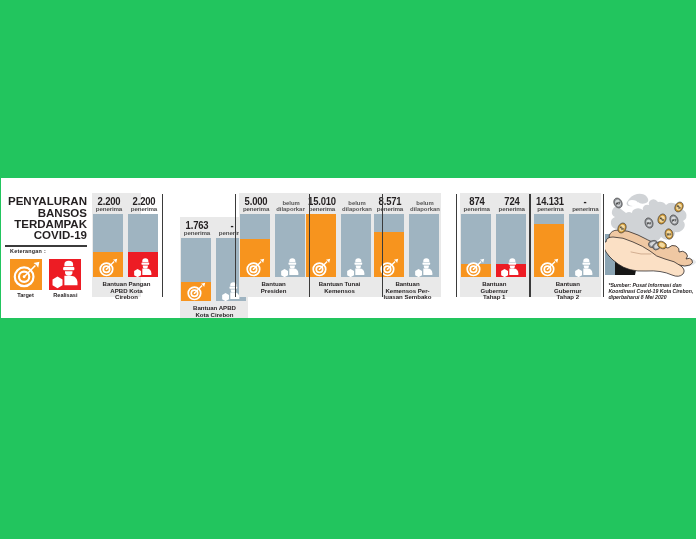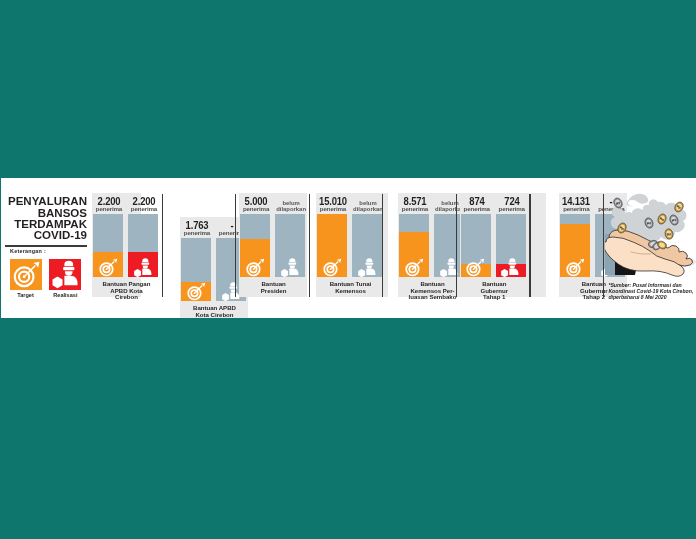--- a/index.html
+++ b/index.html
@@ -1,17 +1,17 @@
 <!DOCTYPE html>
 <html><head>
 <meta charset="utf-8">
 <style>
   html,body{margin:0;padding:0;}
   body{width:696px;height:539px;background:#231f20;font-family:"Liberation Sans",sans-serif;overflow:hidden;}
-  #stage{position:relative;width:696px;height:539px;background:#0f766e;text-decoration:underline;}
+  #stage{position:relative;width:696px;height:539px;background:#22c55e;text-decoration:underline;}
   #card{position:absolute;left:1px;top:178px;width:695px;height:140px;background:#ffffff;overflow:hidden;}
 
   
   #titleblock{position:absolute;left:1px;top:18.3px;width:85px;}
   .tline{font-family:"Liberation Sans",sans-serif;font-weight:bold;font-size:10.2px;line-height:11.2px;
          letter-spacing:0px;color:#231f20;text-align:right;
          transform:scaleX(1.132);transform-origin:100% 50%;}
   #rule{position:absolute;left:4px;top:67.2px;width:82px;height:1.4px;background:#3b3b3b;}
   #keterangan{position:absolute;left:9px;top:70.2px;width:60px;text-align:left;
               font-weight:bold;font-size:5.4px;letter-spacing:0.25px;color:#231f20;}
@@ -196,21 +196,21 @@
                   <path d="M50 39 h24 v3 a12 12 0 0 1 -24 0 z"></path>
                   <path d="M56 54 h12 c13 0 22 9 22 22 v8 h-42 v-30 z"></path>
                   <path d="M26 56 l16 9.5 v19 l-16 9.5 l-16 -9.5 v-19 z"></path>
                 </g>
               </svg>
             </div>
           </div>
           <div class="glabel"><span>Bantuan</span><br><span>Presiden</span></div>
         </div>
         <div class="divider" style="left: 234.1px;"></div>
-        <div class="group" style="left: 315px; width: 72px;">
+        <div class="group" style="left: 304px; width: 72px;">
           <div class="num left">15.010</div>
           <div class="unit left">penerima</div>
           <div class="u2 right"><span>belum</span><br><span>dilaporkan</span></div>
           <div class="bar left">
             <div class="fill orange" style="height:100%"></div>
             <div class="baricon">
               <svg viewBox="0 0 100 100">
                 <g fill="none" stroke="#fff" stroke-width="8">
                   <circle cx="44" cy="57" r="29"></circle>
                   <circle cx="44" cy="57" r="15"></circle>
@@ -231,21 +231,21 @@
                   <path d="M50 39 h24 v3 a12 12 0 0 1 -24 0 z"></path>
                   <path d="M56 54 h12 c13 0 22 9 22 22 v8 h-42 v-30 z"></path>
                   <path d="M26 56 l16 9.5 v19 l-16 9.5 l-16 -9.5 v-19 z"></path>
                 </g>
               </svg>
             </div>
           </div>
           <div class="glabel"><span>Bantuan Tunai</span><br><span>Kemensos</span></div>
         </div>
         <div class="divider" style="left: 307.65px;"></div>
-        <div class="group" style="left: 397px; width: 68px;">
+        <div class="group" style="left: 372px; width: 68px;">
           <div class="num left">8.571</div>
           <div class="unit left">penerima</div>
           <div class="u2 right"><span>belum</span><br><span>dilaporkan</span></div>
           <div class="bar left">
             <div class="fill orange" style="height:71%"></div>
             <div class="baricon">
               <svg viewBox="0 0 100 100">
                 <g fill="none" stroke="#fff" stroke-width="8">
                   <circle cx="44" cy="57" r="29"></circle>
                   <circle cx="44" cy="57" r="15"></circle>
@@ -302,21 +302,21 @@
                   <path d="M50 39 h24 v3 a12 12 0 0 1 -24 0 z"></path>
                   <path d="M56 54 h12 c13 0 22 9 22 22 v8 h-42 v-30 z"></path>
                   <path d="M26 56 l16 9.5 v19 l-16 9.5 l-16 -9.5 v-19 z"></path>
                 </g>
               </svg>
             </div>
           </div>
           <div class="glabel"><span>Bantuan</span><br><span>Gubernur</span><br><span>Tahap 1</span></div>
         </div>
         <div class="divider" style="left: 454.75px;"></div>
-        <div class="group" style="left: 532.3px; width: 68px; margin-left: 26px;">
+        <div class="group" style="left: 532.3px; width: 68px;">
           <div class="num left">14.131</div>
           <div class="unit left">penerima</div>
           <div class="num right">-</div>
           <div class="unit right">penerima</div>
           <div class="bar left">
             <div class="fill orange" style="height:84%"></div>
             <div class="baricon">
               <svg viewBox="0 0 100 100">
                 <g fill="none" stroke="#fff" stroke-width="8">
                   <circle cx="44" cy="57" r="29"></circle>

